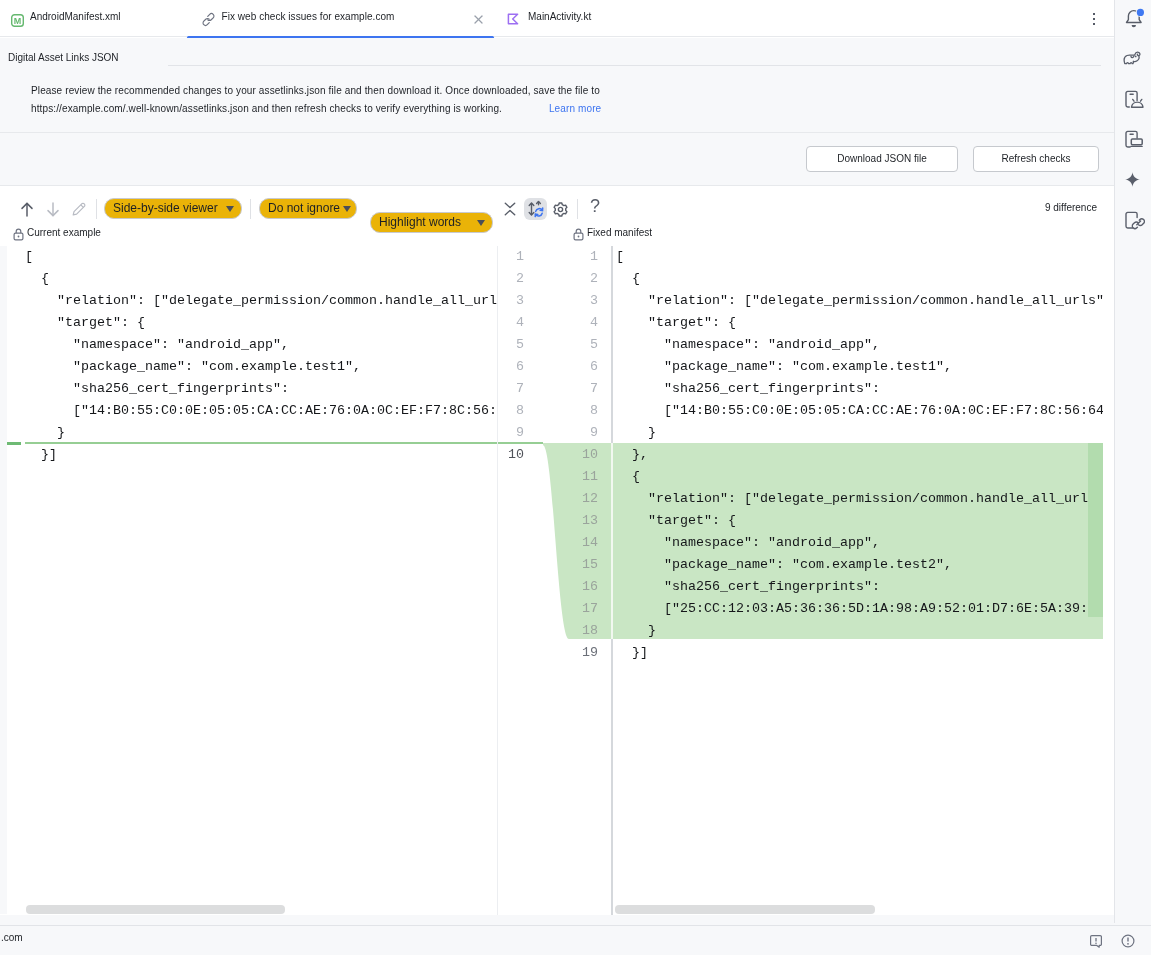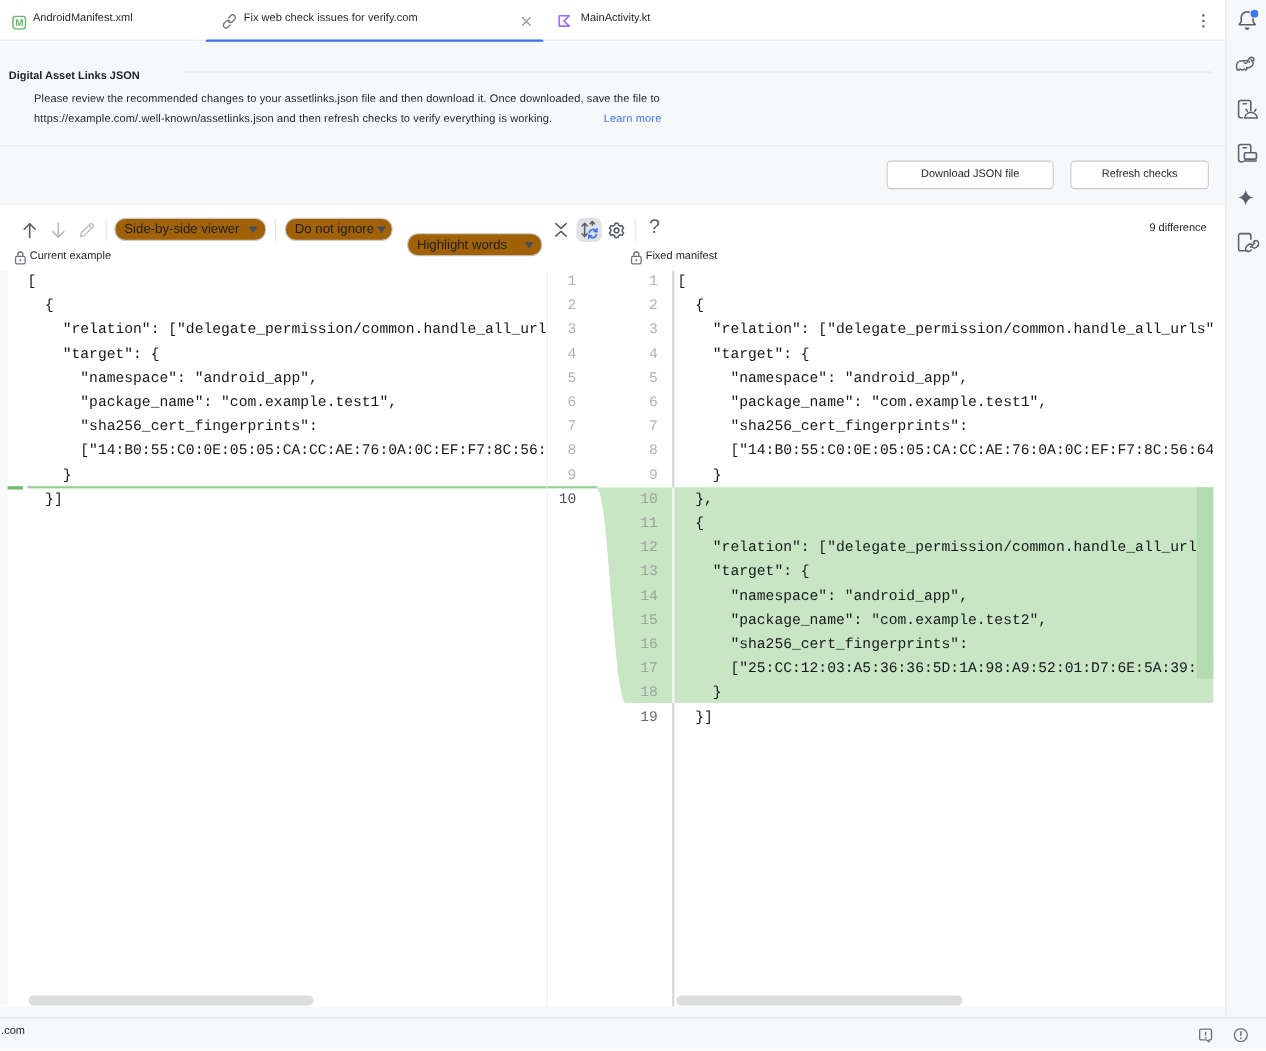--- a/index.html
+++ b/index.html
@@ -21,40 +21,40 @@
     <text x="6.5" y="9.7" font-family="Liberation Sans" font-size="9" font-weight="bold" fill="#65b86f" text-anchor="middle">M</text>
   </svg>
   <div class="abs txt" style="left:30px;top:11px;">AndroidManifest.xml</div>
 
   <svg class="abs" style="left:201px;top:12px" width="15" height="15" viewBox="0 0 16 16">
     <g fill="none" stroke="#6e7381" stroke-width="1.3" stroke-linecap="round">
       <path d="M7.2 4.6 L9.3 2.5 a2.6 2.6 0 0 1 3.7 3.7 L10.9 8.3 a2.6 2.6 0 0 1 -3.7 0"></path>
       <path d="M8.8 11.4 L6.7 13.5 a2.6 2.6 0 0 1 -3.7 -3.7 L5.1 7.7 a2.6 2.6 0 0 1 3.7 0"></path>
     </g>
   </svg>
-  <div class="abs txt" style="left:221.5px;top:11px;letter-spacing:0.05px;">Fix web check issues for verify.com</div>
+  <div class="abs txt" style="left:221.5px;top:11px;letter-spacing:0.05px;">Fix web check issues for example.com</div>
   <svg class="abs" style="left:474px;top:14.5px" width="9" height="9" viewBox="0 0 9 9">
     <g stroke="#9aa0ab" stroke-width="1.3" stroke-linecap="round">
       <path d="M1 1 L8 8"></path>
         <path d="M8 1 L1 8"></path>
     </g>
   </svg>
   <div class="abs" style="left:187px;top:35.5px;width:306.5px;height:3.6px;background:#3d74f0;border-radius:2px;"></div>
 
   <svg class="abs" style="left:507px;top:13px" width="12" height="12" viewBox="0 0 12 12">
     <path d="M10.6 1.3 L1.4 1.3 L1.4 10.7 L10.6 10.7 L5.7 6 Z" fill="none" stroke="#9d6ff2" stroke-width="1.5" stroke-linejoin="round"></path>
   </svg>
   <div class="abs txt" style="left:528px;top:11px;">MainActivity.kt</div>
 
   <div class="abs" style="left:1092.8px;top:12.9px;width:2.5px;height:2.5px;background:#555a66;"></div>
   <div class="abs" style="left:1092.8px;top:17.9px;width:2.5px;height:2.5px;background:#555a66;"></div>
   <div class="abs" style="left:1092.8px;top:22.9px;width:2.5px;height:2.5px;background:#555a66;"></div>
 
   <div class="abs" style="left:0;top:38px;width:1114px;height:147px;background:#f7f8fa;"></div>
-  <div class="abs txt" style="left:8px;top:64px;font-weight:bold;">Digital Asset Links JSON</div>
+  <div class="abs txt" style="left:8px;top:52px;">Digital Asset Links JSON</div>
   <div class="abs" style="left:168px;top:65px;width:933px;height:1px;background:#e2e4e8;"></div>
   <div class="abs txt" style="left:31px;top:81.5px;line-height:18px;letter-spacing:0.12px;">
     Please review the recommended changes to your assetlinks.json file and then download it. Once downloaded, save the file to<br>
     https://example.com/.well-known/assetlinks.json and then refresh checks to verify everything is working. <span style="color:#3d74f0;margin-left:44px;">Learn more</span>
   </div>
   <div class="abs" style="left:0;top:132px;width:1114px;height:1px;background:#e7e9ec;"></div>
   <div class="abs txt btn" style="left:806px;top:146px;width:152px;height:26px;background:#fff;border:1px solid #c6c9ce;border-radius:4px;text-align:center;line-height:24px;">Download JSON file</div>
   <div class="abs txt btn" style="left:973px;top:146px;width:126px;height:26px;background:#fff;border:1px solid #c6c9ce;border-radius:4px;text-align:center;line-height:24px;">Refresh checks</div>
   <div class="abs" style="left:0;top:185px;width:1114px;height:1px;background:#e7e9ec;"></div>
 
@@ -75,21 +75,21 @@
       <path d="M2.2 13.8 L3 10.6 L11 2.6 A1.9 1.9 0 0 1 13.6 5.2 L5.6 13.2 L2.2 13.8 Z"></path>
       <path d="M9.8 3.8 L12.4 6.4"></path>
     </g>
   </svg>
   <div class="abs" style="left:96px;top:199px;width:1px;height:20px;background:#dfe1e5;"></div>
   <div class="pill abs" style="left:104px;top:198px;width:138px;">Side-by-side viewer<span class="tri"></span></div>
   <div class="abs" style="left:250px;top:199px;width:1px;height:20px;background:#dfe1e5;"></div>
   <div class="pill abs" style="left:259px;top:198px;width:98px;">Do not ignore<span class="tri" style="right:5.5px;"></span></div>
   <div class="pill abs" style="left:370px;top:212px;width:123px;">Highlight words<span class="tri"></span></div>
   <style>
-    .pill { height:21px; border:1px solid #c8cad0; border-radius:10px; background:#a16207; font-size:12px; color:#1d2025; text-align:left; padding-left:8px; line-height:19px; white-space:nowrap; }
+    .pill { height:21px; border:1px solid #c8cad0; border-radius:10px; background:#eab308; font-size:12px; color:#1d2025; text-align:left; padding-left:8px; line-height:19px; white-space:nowrap; }
     .tri { position:absolute; right:7px; top:7px; width:0; height:0; border-left:4.8px solid transparent; border-right:4.8px solid transparent; border-top:6.5px solid #4a4e57; }
   </style>
 
   <svg class="abs" style="left:504px;top:202px" width="12" height="14" viewBox="0 0 12 14">
     <g fill="none" stroke="#585d68" stroke-width="1.4" stroke-linecap="round" stroke-linejoin="round">
       <path d="M1.3 1.3 L6 5.6 L10.7 1.3"></path>
         <path d="M1.3 12.7 L6 8.4 L10.7 12.7"></path>
     </g>
   </svg>
 

